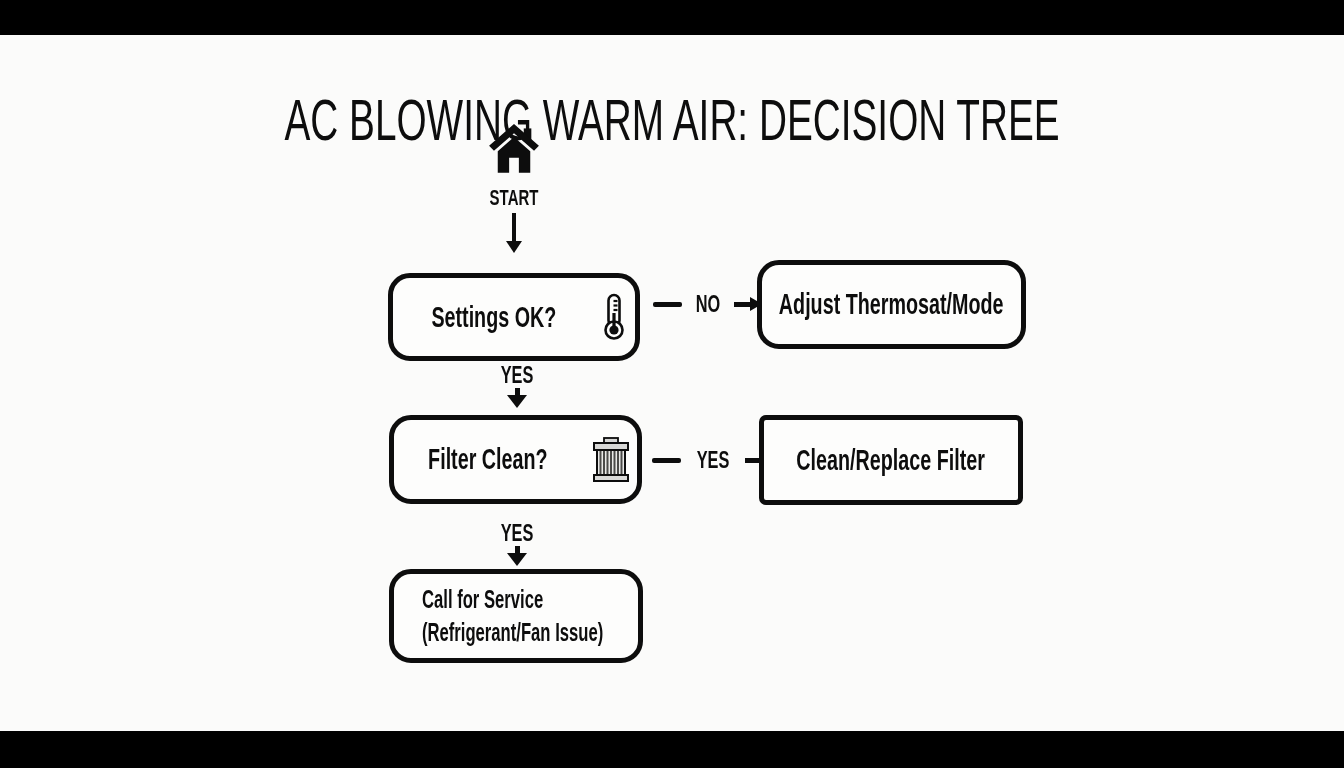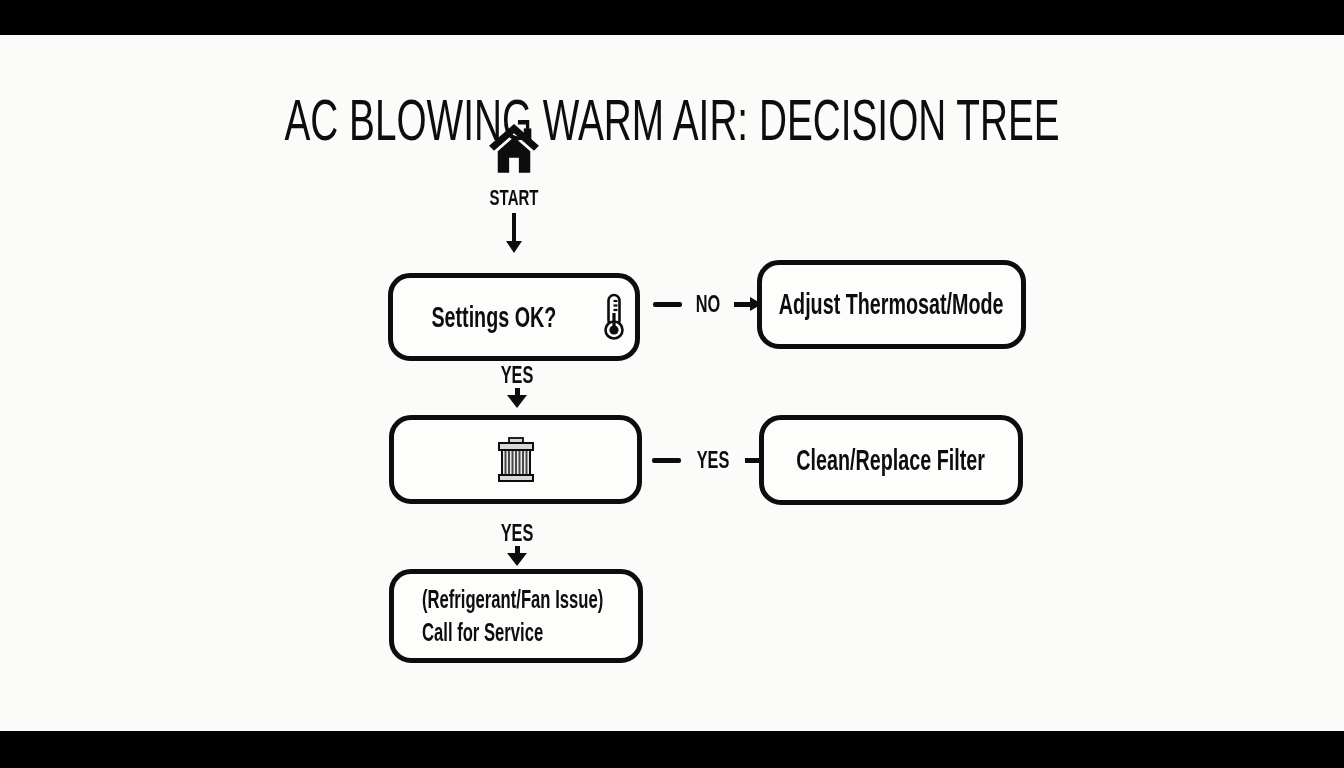--- a/index.html
+++ b/index.html
@@ -25,21 +25,21 @@
   .start-label{top:185px;left:514px;font-size:22px;font-weight:700;text-align:center;}
 
   .node{
     position:absolute;border:5px solid #0d0d0d;border-radius:22px;background:#fdfdfc;
     display:flex;align-items:center;justify-content:center;gap:16px;box-sizing:border-box;
   }
   .node-label{font-size:29px;font-weight:700;}
   .node-box1{left:388px;top:261px;width:252px;height:88px;margin-top:12px;}
   .node-box2{left:757px;top:260px;width:269px;height:89px;}
   .node-box3{left:389px;top:415px;width:253px;height:89px;}
-  .node-box4{left:759px;top:415px;width:264px;height:90px;}
+  .node-box4{left:759px;top:415px;width:264px;height:90px;border-radius:7px;}
   .node-box5{
     left:389px;top:569px;width:254px;height:94px;
     flex-direction:column;align-items:flex-start;justify-content:center;gap:2px;
     padding-left:28px;
   }
   .node-box5 .node-label{font-size:26px;line-height:1.18;}
 
   .varrow{display:flex;flex-direction:column;align-items:center;}
   .varrow .stem{width:4px;background:#0d0d0d;}
   .tri-down{width:0;height:0;border-left:10px solid transparent;border-right:10px solid transparent;border-top:13px solid #0d0d0d;}
@@ -115,20 +115,21 @@
     <span class="node-label"><span class="cond">Adjust Thermosat/Mode</span></span>
   </div>
 
   <div class="cx yes-label yes1-label"><span class="cond">YES</span></div>
   <div class="cx varrow yes-down yes1-arrow">
     <div class="stem"></div>
     <div class="tri-down"></div>
   </div>
 
   <div class="node node-box3">
+    <span class="node-label"><span class="cond">Filter Clean?</span></span>
     <span class="icon">
       <svg width="40" height="46" viewBox="0 0 40 46" aria-hidden="true">
         <rect x="13" y="1" width="14" height="5" fill="#d8d8d6" stroke="#0d0d0d" stroke-width="1.8"></rect>
         <rect x="3" y="6" width="34" height="7" fill="#d8d8d6" stroke="#0d0d0d" stroke-width="2"></rect>
         <rect x="6" y="13" width="28" height="25" fill="#e9e9e7" stroke="#0d0d0d" stroke-width="2"></rect>
         <g stroke="#4a4a48" stroke-width="2">
           <line x1="9.5" y1="14" x2="9.5" y2="37"></line>
           <line x1="13" y1="14" x2="13" y2="37"></line>
           <line x1="16.5" y1="14" x2="16.5" y2="37"></line>
           <line x1="20" y1="14" x2="20" y2="37"></line>
@@ -154,17 +155,17 @@
     <span class="node-label"><span class="cond">Clean/Replace Filter</span></span>
   </div>
 
   <div class="cx yes-label yes2-label"><span class="cond">YES</span></div>
   <div class="cx varrow yes-down yes2-arrow">
     <div class="stem"></div>
     <div class="tri-down"></div>
   </div>
 
   <div class="node node-box5">
+    <span class="node-label"><span class="cond-left">Call for Service</span></span>
     <span class="node-label"><span class="cond-left">(Refrigerant/Fan Issue)</span></span>
-    <span class="node-label"><span class="cond-left">Call for Service</span></span>
   </div>
 
 </div>
 
 </body></html>

